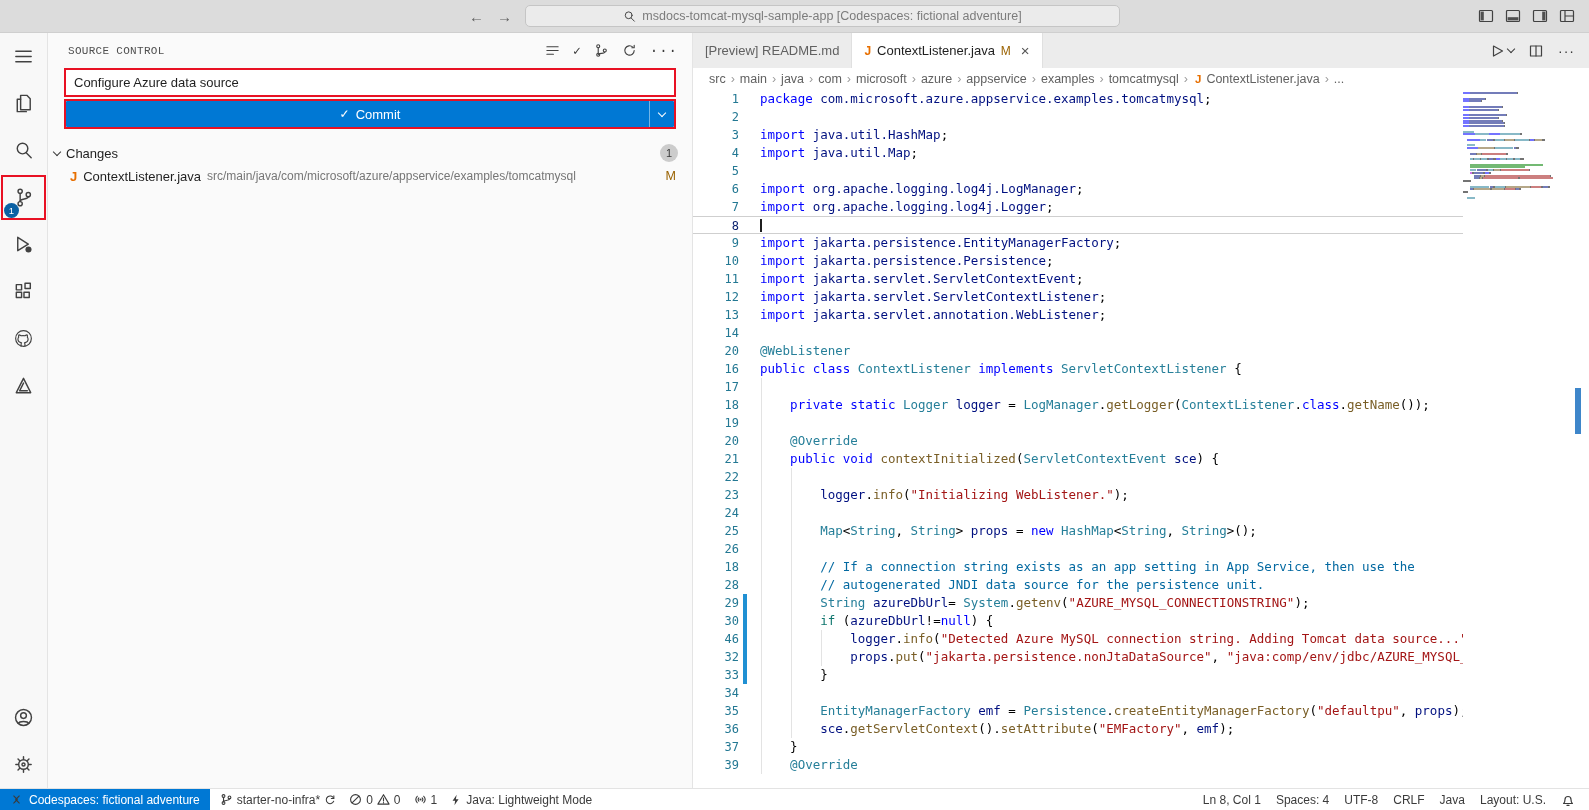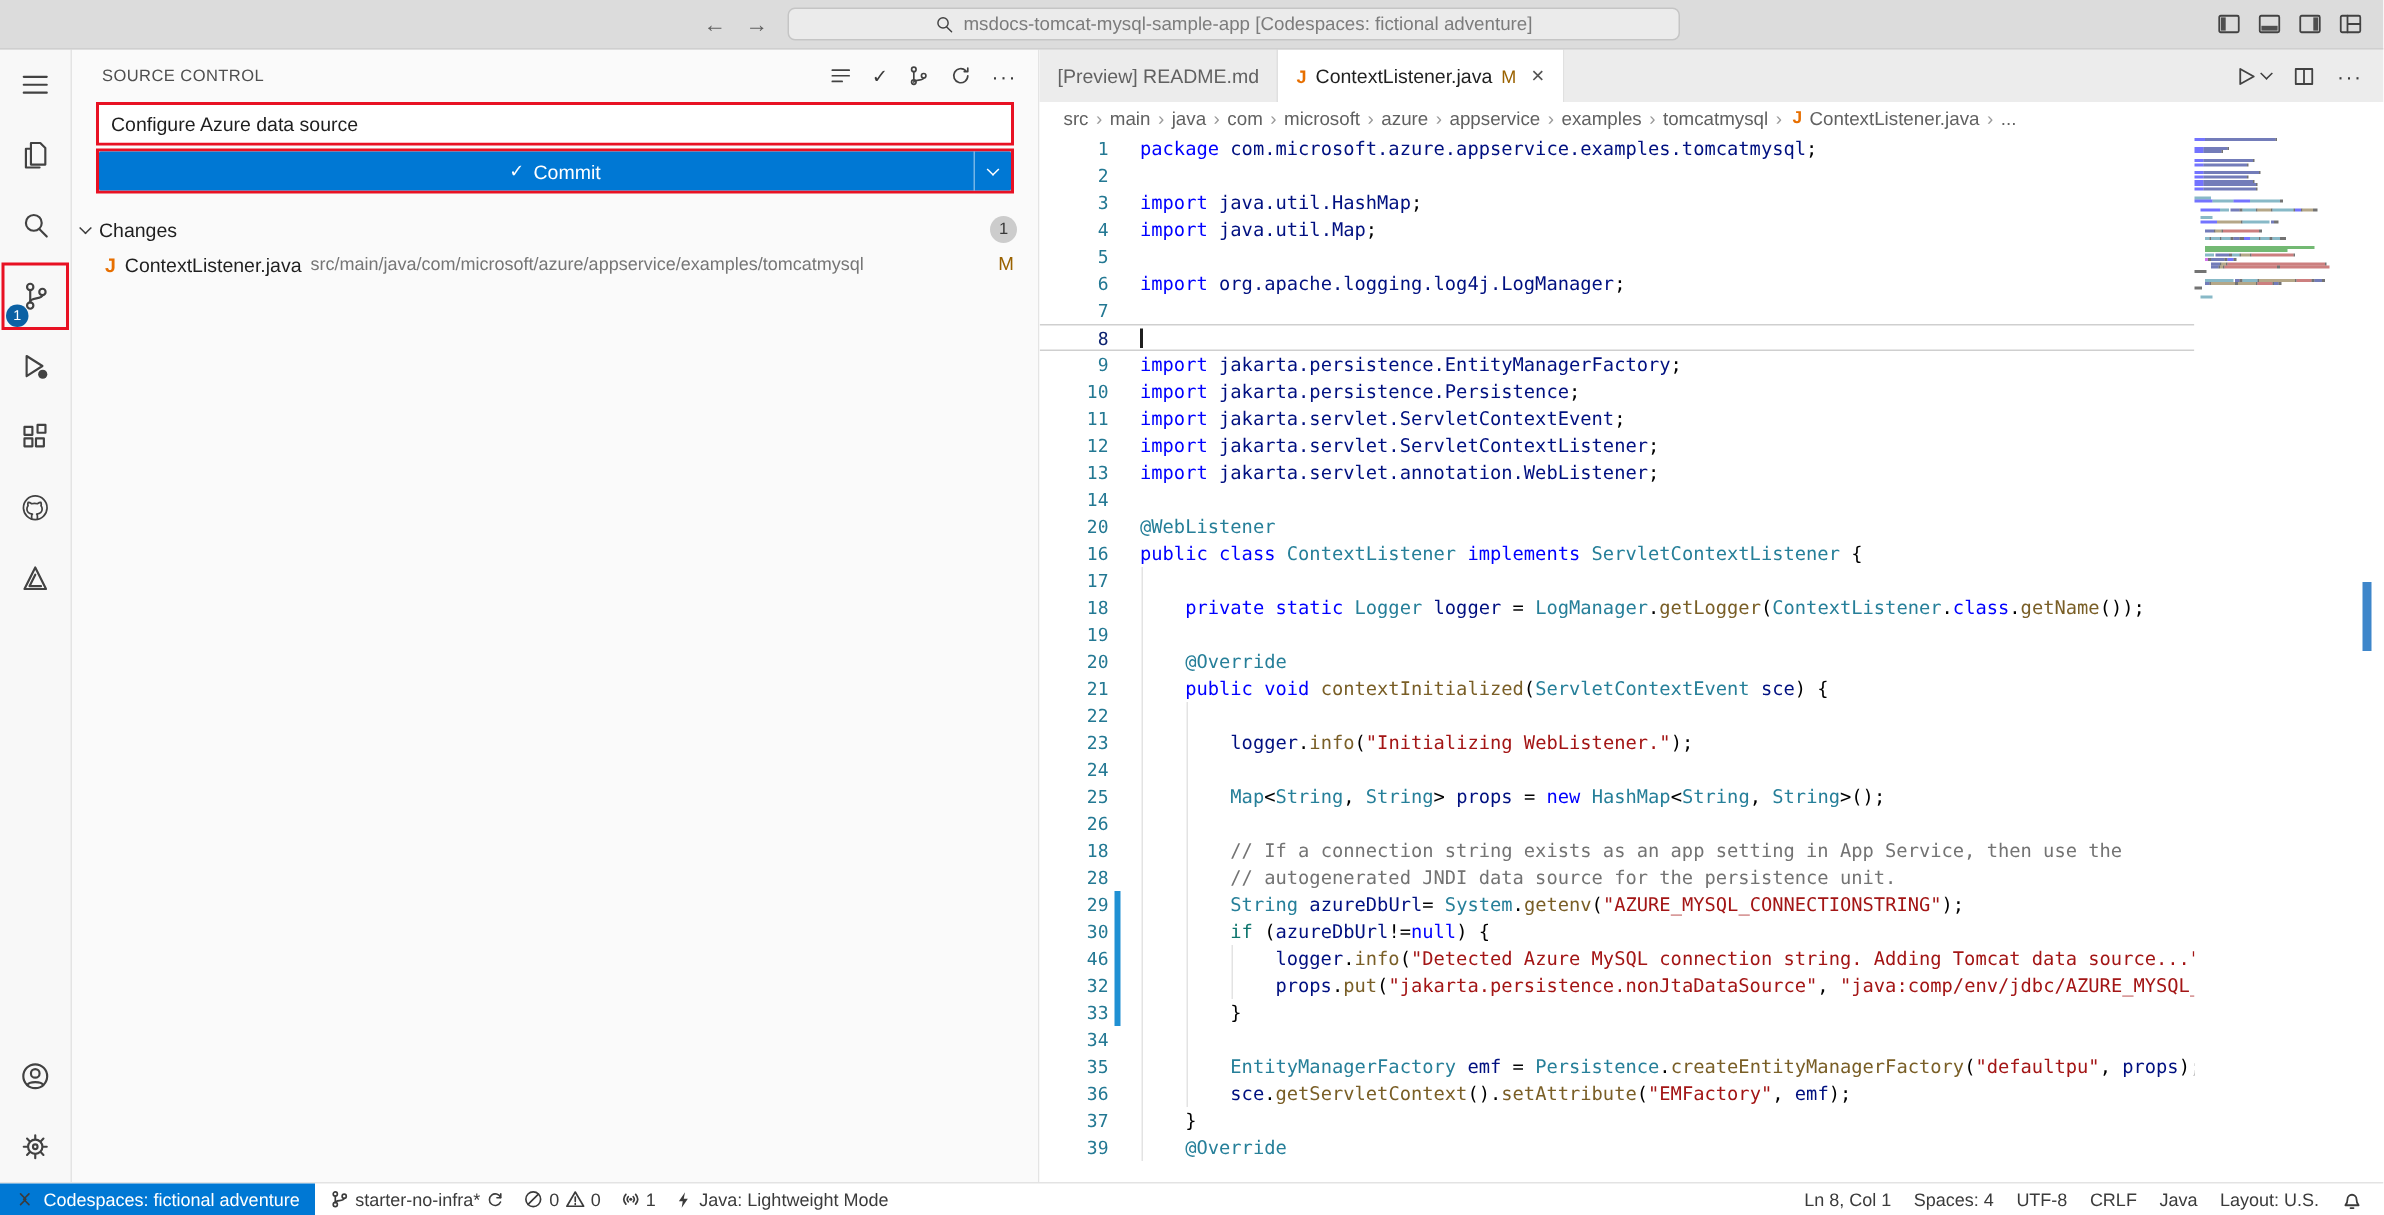--- a/index.html
+++ b/index.html
@@ -29,21 +29,21 @@
   .ab-item { height:47px; display:flex; align-items:center; justify-content:center; position:relative; }
   .ab-item.annotated { outline:2px solid #e81123; outline-offset:-3px; }
   .ab-badge { position:absolute; left:4px; bottom:3px; min-width:15px; height:15px; padding:0 2px;
               border-radius:8px; background:#0b61a4; color:#fff; font-size:9.5px;
               display:flex; align-items:center; justify-content:center; }
   .ab-spacer { flex:1; }
 
   
   .sidebar { flex:0 0 645px; background:#fafafa; border-right:1px solid #e4e4e4;
              display:flex; flex-direction:column; }
-  .sb-header { flex:0 0 35px; display:flex; align-items:center; padding:0 14px 0 20px; }
+  .sb-header { flex:0 0 35px; display:flex; align-items:center; padding:0 14px 0 20px;font-family:Liberation Mono, monospace; }
   .sb-title { font-size:11px; letter-spacing:.3px; color:#4f4f4f; }
   .sb-actions { margin-left:auto; display:flex; align-items:center; gap:13px; color:#3b3b3b; }
   .txt-ic { font-size:13px; color:#3b3b3b; }
   .dots { font-size:14px; letter-spacing:1px; color:#3b3b3b; }
 
   .annot { border:2px solid #e81123; }
   .commit-input-wrap { margin:0 16px; background:#fff; }
   .commit-input { width:100%; height:25px; border:none; outline:none; padding:0 8px;
                   font:13px "Liberation Sans",sans-serif; color:#1f1f1f; background:#fff; }
   .commit-btn-wrap { margin:2px 16px 0; }
@@ -87,21 +87,21 @@
   .code-area { flex:1; position:relative; overflow:hidden;
                font-family:"DejaVu Sans Mono",monospace; font-size:12.5px; }
   .code-lines { position:relative; margin-right:126px; height:100%; overflow:hidden; z-index:1; }
   .code-line { display:flex; height:18px; line-height:18px; white-space:pre; }
   .code-line.current { border-top:1px solid #cfcfcf; border-bottom:1px solid #cfcfcf; }
   .ln { flex:0 0 46px; text-align:right; color:#237893; font-size:12px; }
   .current .ln { color:#0b216f; }
   .ct { margin-left:21px;text-align:right; }
   .cursor { display:inline-block; width:1.5px; height:13px; background:#1f1f1f; vertical-align:-2px; }
   .c-k{color:#0000ff}.c-q{color:#0f766e}.c-t{color:#267f99}.c-v{color:#001080}
-  .c-m{color:#795e26}.c-s{color:#a31515}.c-c{color:#737373}.c-p{color:#000}
+  .c-m{color:#795e26}.c-s{color:#a31515}.c-c{color:#0369a1}.c-p{color:#000}
   .guide { position:absolute; width:1px; background:#e3e3e3; z-index:0; }
   .gmark { position:absolute; left:50px; width:3.5px; background:#2090d3; z-index:2; }
   .minimap { position:absolute; top:0; right:14px; width:112px; height:100%; background:#fff;
              padding-top:2px; z-index:2; }
   .mm-line { display:flex; height:2px; margin-bottom:.75px; }
   .mm-seg { height:2px; opacity:.55; }
   .overview-ruler { position:absolute; top:0; right:0; width:14px; height:100%; z-index:3; }
   .ov-mark { position:absolute; top:298px; right:8px; width:6px; height:46px; background:#3e86ca; }
 
   
@@ -338,21 +338,21 @@
         <div id="gmarks">
             <div class="gmark" style="top: 504px; height: 90px;"></div>
           </div>
         <div class="code-lines" id="code-lines">
             <div class="code-line"><span class="ln">1</span><span class="ct"><span class="c-k">package </span><span class="c-v">com.microsoft.azure.appservice.examples.tomcatmysql</span><span class="c-p">;</span></span></div>
             <div class="code-line"><span class="ln">2</span><span class="ct"></span></div>
             <div class="code-line"><span class="ln">3</span><span class="ct"><span class="c-k">import </span><span class="c-v">java.util.HashMap</span><span class="c-p">;</span></span></div>
             <div class="code-line"><span class="ln">4</span><span class="ct"><span class="c-k">import </span><span class="c-v">java.util.Map</span><span class="c-p">;</span></span></div>
             <div class="code-line"><span class="ln">5</span><span class="ct"></span></div>
             <div class="code-line"><span class="ln">6</span><span class="ct"><span class="c-k">import </span><span class="c-v">org.apache.logging.log4j.LogManager</span><span class="c-p">;</span></span></div>
-            <div class="code-line"><span class="ln">7</span></div>
+            <div class="code-line"><span class="ln">7</span><span class="ct"><span class="c-k">import </span><span class="c-v">org.apache.logging.log4j.Logger</span><span class="c-p">;</span></span></div>
             <div class="code-line current"><span class="ln">8</span><span class="ct"><span class="cursor"></span></span></div>
             <div class="code-line"><span class="ln">9</span><span class="ct"><span class="c-k">import </span><span class="c-v">jakarta.persistence.EntityManagerFactory</span><span class="c-p">;</span></span></div>
             <div class="code-line"><span class="ln">10</span><span class="ct"><span class="c-k">import </span><span class="c-v">jakarta.persistence.Persistence</span><span class="c-p">;</span></span></div>
             <div class="code-line"><span class="ln">11</span><span class="ct"><span class="c-k">import </span><span class="c-v">jakarta.servlet.ServletContextEvent</span><span class="c-p">;</span></span></div>
             <div class="code-line"><span class="ln">12</span><span class="ct"><span class="c-k">import </span><span class="c-v">jakarta.servlet.ServletContextListener</span><span class="c-p">;</span></span></div>
             <div class="code-line"><span class="ln">13</span><span class="ct"><span class="c-k">import </span><span class="c-v">jakarta.servlet.annotation.WebListener</span><span class="c-p">;</span></span></div>
             <div class="code-line"><span class="ln">14</span><span class="ct"></span></div>
             <div class="code-line"><span class="ln">20</span><span class="ct"><span class="c-t">@WebListener</span></span></div>
             <div class="code-line"><span class="ln">16</span><span class="ct"><span class="c-k">public class </span><span class="c-t">ContextListener</span><span class="c-k"> implements </span><span class="c-t">ServletContextListener</span><span class="c-p"> {</span></span></div>
             <div class="code-line"><span class="ln">17</span><span class="ct"></span></div>

